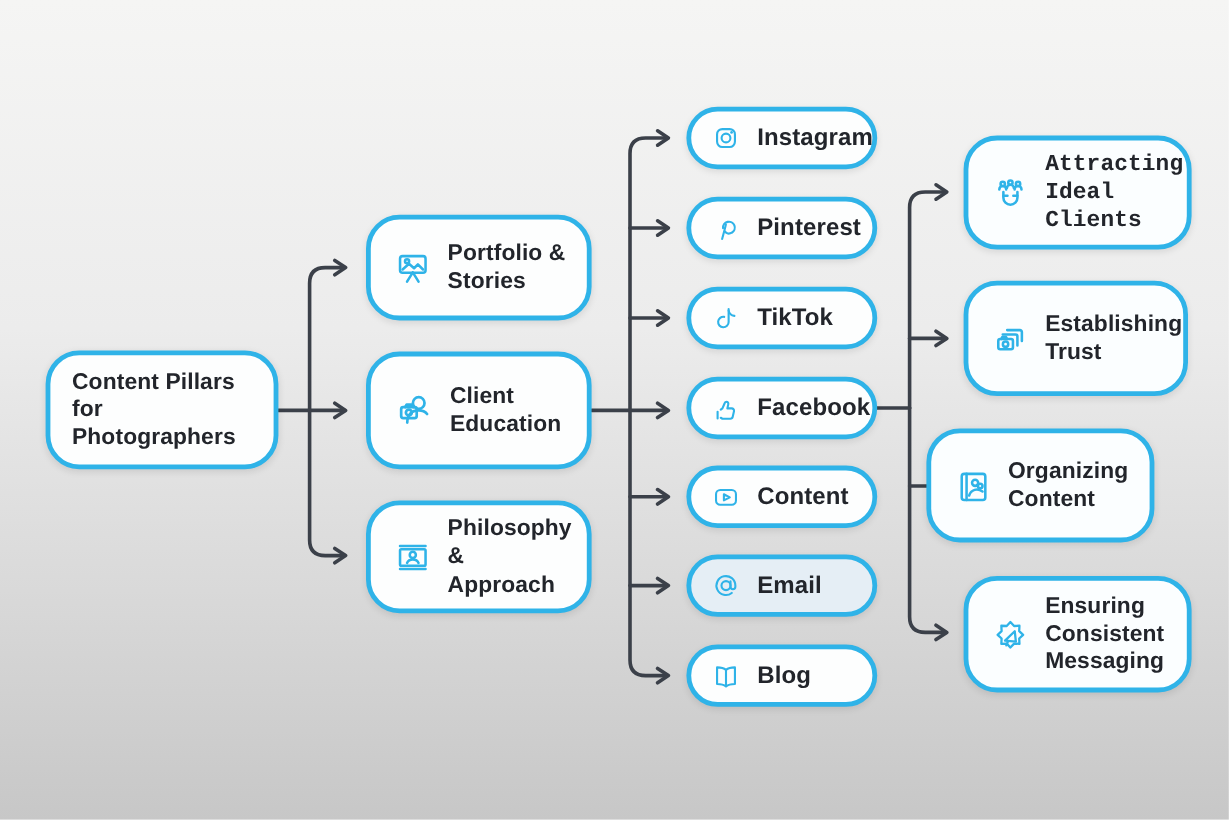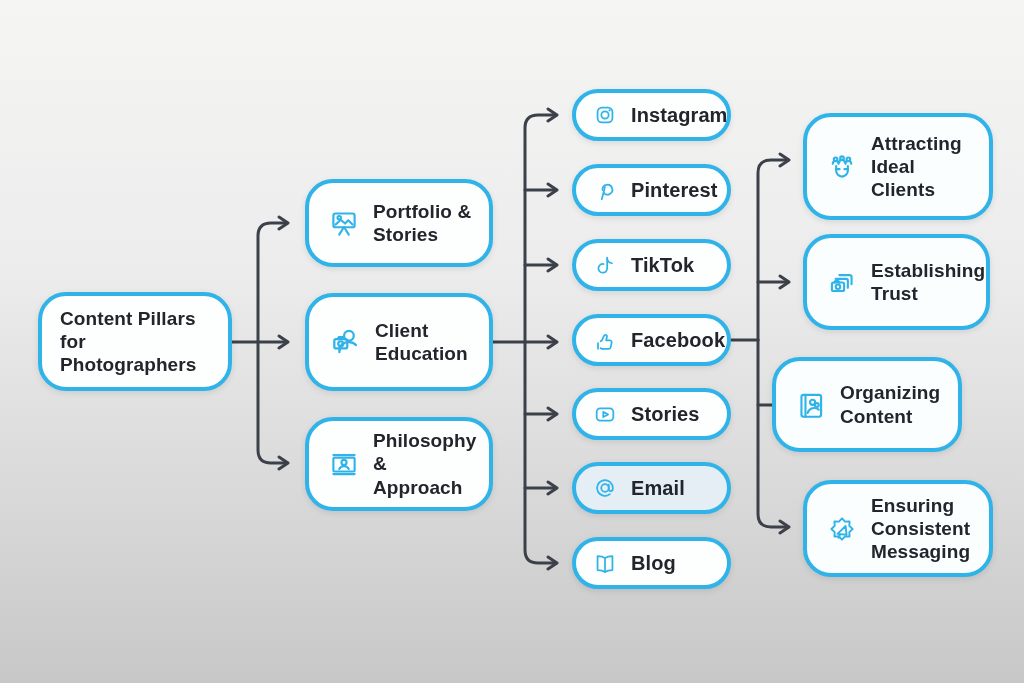--- a/index.html
+++ b/index.html
@@ -34,21 +34,21 @@
   .n-p0{left:305px;top:179px;width:188px;height:88px;}
   .n-p1{left:305px;top:293px;width:188px;height:98px;}
   .n-p2{left:305px;top:417px;width:188px;height:94px;}
   .n-c0{left:572px;top:89px;width:159px;height:52px;}
   .n-c1{left:572px;top:164px;width:159px;height:52px;text-align:center;}
   .n-c2{left:572px;top:239px;width:159px;height:52px;}
   .n-c3{left:572px;top:314px;width:159px;height:52px;}
   .n-c4{left:572px;top:388px;width:159px;height:52px;}
   .n-c5{left:572px;top:462px;width:159px;height:52px;}
   .n-c6{left:572px;top:537px;width:159px;height:52px;}
-  .n-o0{left:803px;top:113px;width:190px;height:107px;}
+  .n-o0{left:803px;top:113px;width:190px;height:95px;font-family:Liberation Mono, monospace;}
   .n-o1{left:803px;top:234px;width:187px;height:96px;}
   .n-o2{left:772px;top:357px;width:190px;height:95px;}
   .n-o3{left:803px;top:480px;width:190px;height:97px;}
 
   .ic{stroke:#2FB3E8;fill:none;stroke-width:2;stroke-linecap:round;stroke-linejoin:round;}
   .line{stroke:#3B4049;fill:none;stroke-width:3;stroke-linecap:round;}
 </style>
 </head>
 <body>
 
@@ -163,21 +163,21 @@
     <span class="label">Facebook</span>
   </div>
 
   <div class="node pill n-c4">
     <span class="icon">
       <svg width="28" height="28" viewBox="0 0 32 32" class="ic">
         <rect x="6.5" y="9.5" width="19" height="14" rx="4"></rect>
         <path d="M14 13.6 l5.6 2.9 -5.6 2.9 z"></path>
       </svg>
     </span>
-    <span class="label">Stories</span>
+    <span class="label">Content</span>
   </div>
 
   <div class="node pill tinted n-c5">
     <span class="icon">
       <svg width="28" height="28" viewBox="0 0 32 32" class="ic">
         <circle cx="16" cy="16" r="4.3"></circle>
         <path d="M20.3 12 v5.2 a2.3 2.3 0 0 0 4.6 0 V16 a9 9 0 1 0-3.4 7"></path>
       </svg>
     </span>
     <span class="label">Email</span>

